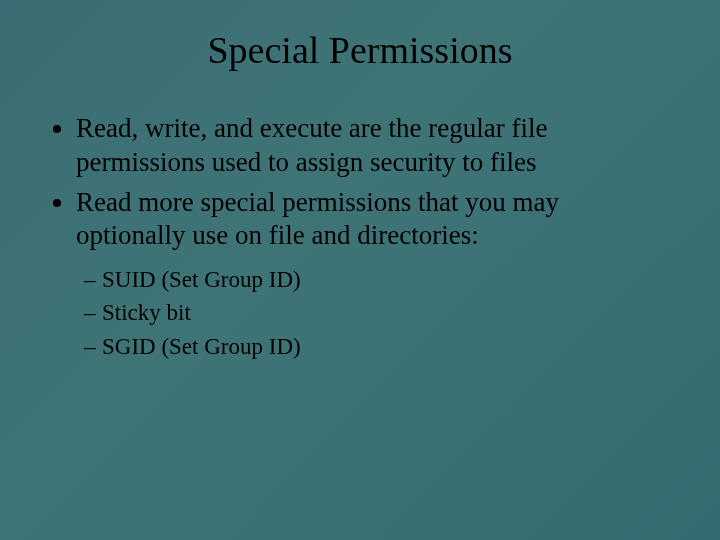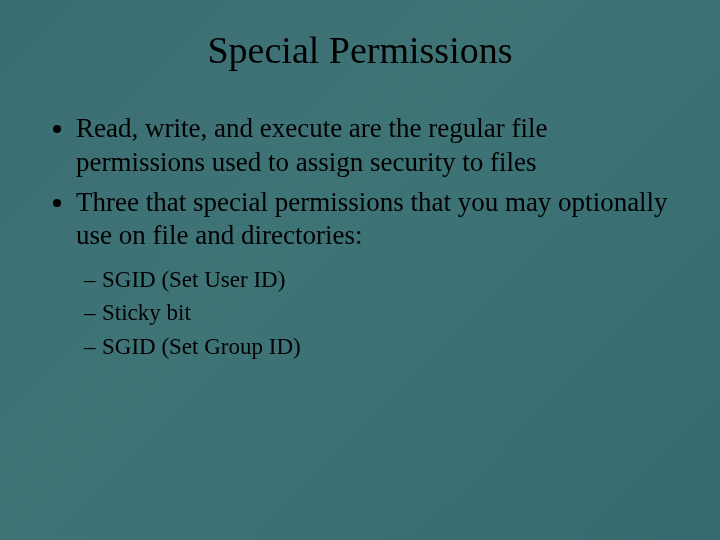--- a/index.html
+++ b/index.html
@@ -58,21 +58,21 @@
   }
 </style>
 </head>
 <body>
 
 <div class="slide">
   <div class="title">Special Permissions</div>
   <div class="content">
     <ul class="top">
       <li>Read, write, and execute are the regular file permissions used to assign security to files</li>
-      <li>Three that special permissions that you may optionally use on file and directories:</li>
+      <li>Read more special permissions that you may optionally use on file and directories:</li>
     </ul>
     <ul class="sub">
-      <li>SGID (Set User ID)</li>
+      <li>SUID (Set Group ID)</li>
       <li>Sticky bit</li>
       <li>SGID (Set Group ID)</li>
     </ul>
   </div>
 </div>
 
 </body></html>

